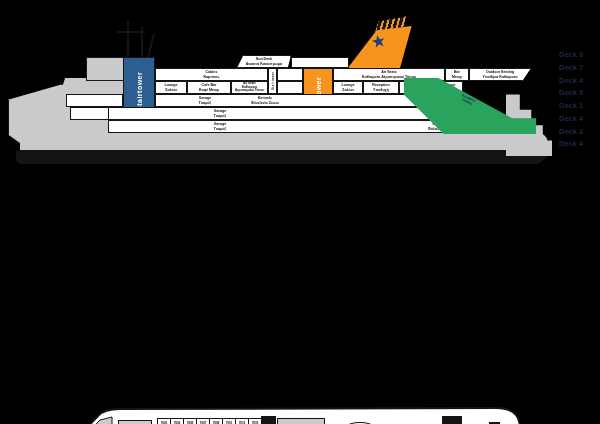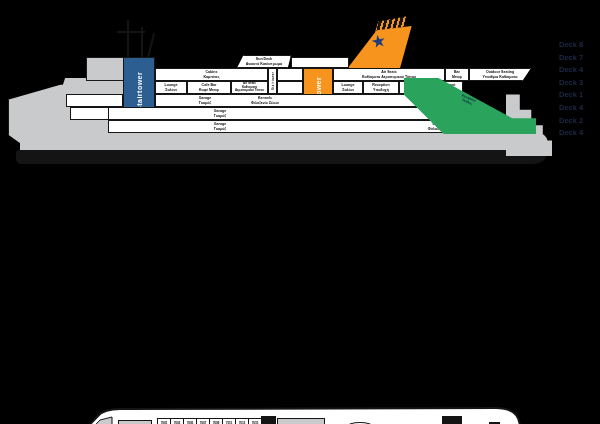--- a/index.html
+++ b/index.html
@@ -98,21 +98,21 @@
     <div class="box" style="left:108px;top:120px;width:398px;height:13px;"></div>
     <div class="lbl" style="left:195px;top:120px;width:50px;height:13px;font-size:3.6px;">Garage
 Γκαράζ</div>
     <div class="lbl" style="left:400px;top:120px;width:90px;height:13px;font-size:3.6px;">Luggage Store
 Φύλαξη Αποσκευών</div>
 
     <div class="abs green" style="left:404px;top:78px;width:132px;height:56px;clip-path:polygon(0 0,26% 0,82% 72%,100% 72%,100% 100%,30% 100%,0 30%);"></div>
     <div class="lbl" style="left:448px;top:92px;width:40px;height:16px;transform:rotate(24deg);font-size:3.4px;color:#10283f;">Escalator
 Σκάλες</div>
 
-    <div class="abs deck-col" style="left:559px;top:40px;width:38px;height:102px;">
+    <div class="abs deck-col" style="left:559px;top:50px;width:38px;height:102px;justify-content:space-between;">
         <div class="deck-lbl">Deck 8</div>
         <div class="deck-lbl">Deck 7</div>
         <div class="deck-lbl">Deck 4</div>
         <div class="deck-lbl">Deck 3</div>
         <div class="deck-lbl">Deck 1</div>
         <div class="deck-lbl">Deck 4</div>
         <div class="deck-lbl">Deck 2</div>
         <div class="deck-lbl">Deck 4</div>
       </div>
   </div>

